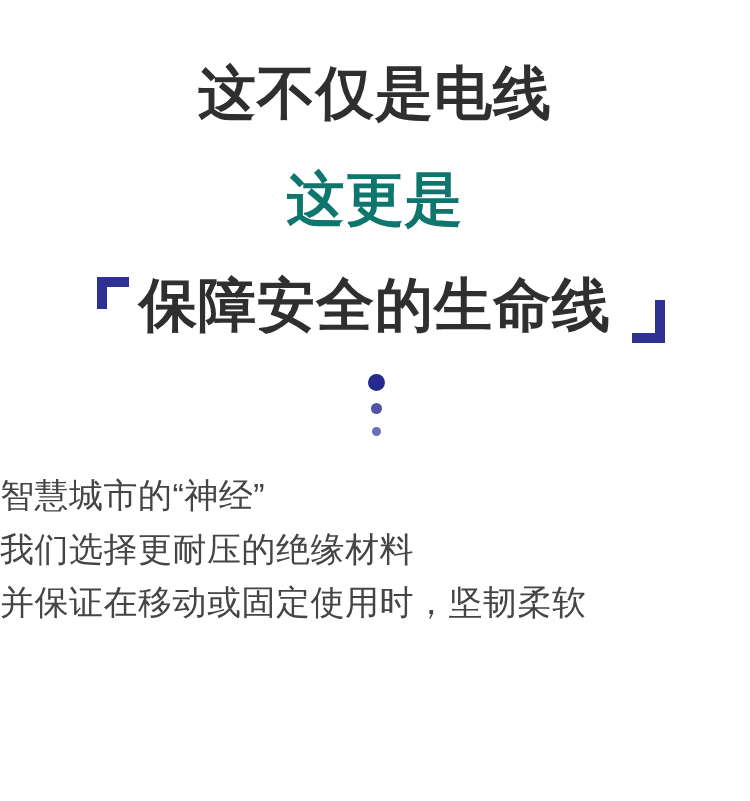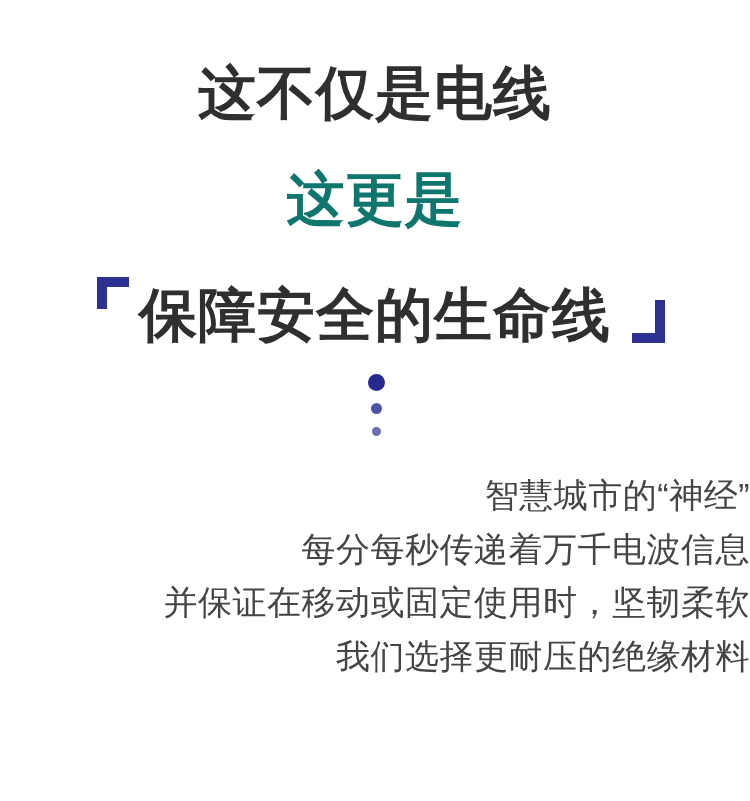--- a/index.html
+++ b/index.html
@@ -20,21 +20,21 @@
     width: 750px;
     text-align: center;
     font-size: 58px;
     font-weight: 700;
     line-height: 70px;
     letter-spacing: 1px;
     white-space: nowrap;
   }
   .headline-line-1 { top: 58px; }
   .headline-line-2 { top: 164px; }
-  .headline-line-3 { top: 280px; }
+  .headline-line-3 { top: 270px; }
   .corner-bracket {
     position: absolute;
     box-sizing: border-box;
   }
   .corner-bracket.left {
     left: 97px;
     top: 277px;
     width: 32px;
     height: 32px;
     border-top: 10px solid;
@@ -53,21 +53,21 @@
     border-radius: 50%;
   }
   .divider-dot.d1 { left: 368px; top: 374px; width: 17px; height: 17px; }
   .divider-dot.d2 { left: 371px; top: 403px; width: 11px; height: 11px; }
   .divider-dot.d3 { left: 372px; top: 427px; width: 9px;  height: 9px;  }
   .body-text {
     position: absolute;
     top: 469px;
     left: 0;
     width: 750px;
-    text-align: right;
+    text-align: left;
     font-size: 34px;
     font-weight: 400;
     line-height: 53.6px;
     letter-spacing: 0.5px;
   }
   .body-line {
     white-space: nowrap;
   }
 </style>
 </head>
@@ -84,18 +84,17 @@
   <div class="headline-line headline-line-3" style="color: rgb(47, 47, 47);">保障安全的生命线</div>
 
   <span class="corner-bracket right" style="border-color: rgb(46, 49, 146);"></span>
 
   <span class="divider-dot d1" style="background: rgb(38, 41, 142);"></span>
   <span class="divider-dot d2" style="background: rgb(79, 83, 166);"></span>
   <span class="divider-dot d3" style="background: rgb(107, 110, 181);"></span>
 
   <div class="body-text" style="color: rgb(69, 69, 69);">
     <div class="body-line">智慧城市的“神经”</div>
-    <div class="body-line">每分每秒传递着万千电波信息</div>
+    <div class="body-line">我们选择更耐压的绝缘材料</div>
     <div class="body-line">并保证在移动或固定使用时，坚韧柔软</div>
-    <div class="body-line">我们选择更耐压的绝缘材料</div>
   </div>
 
 </div>
 
 </body></html>

